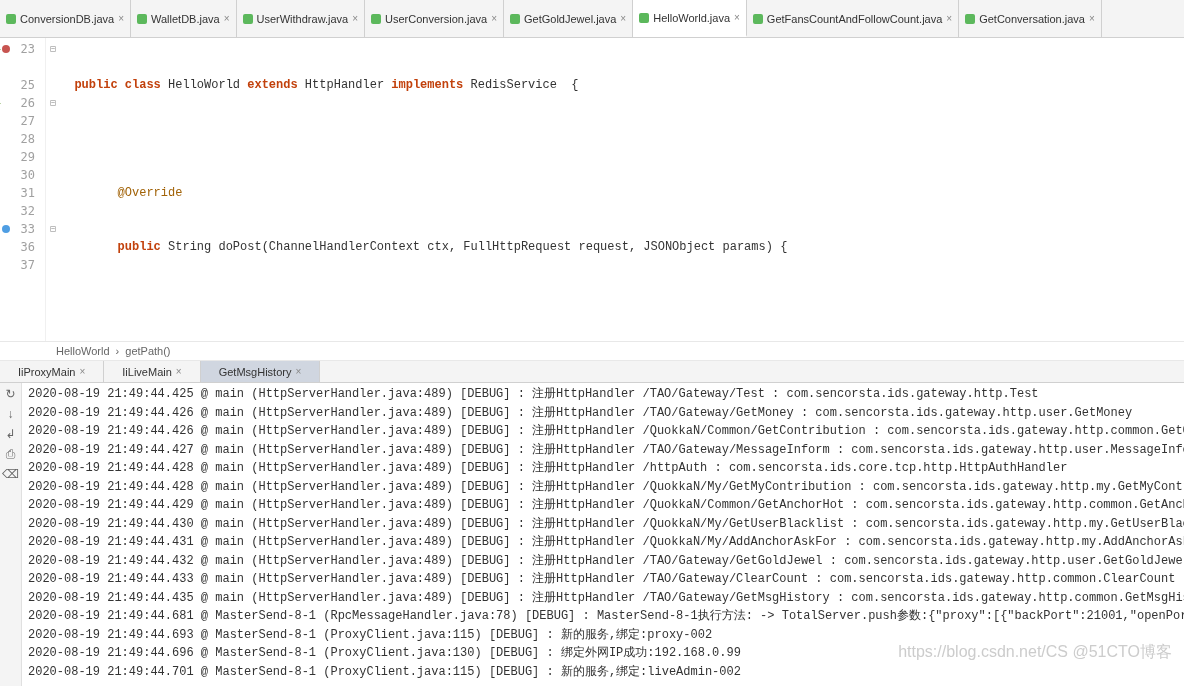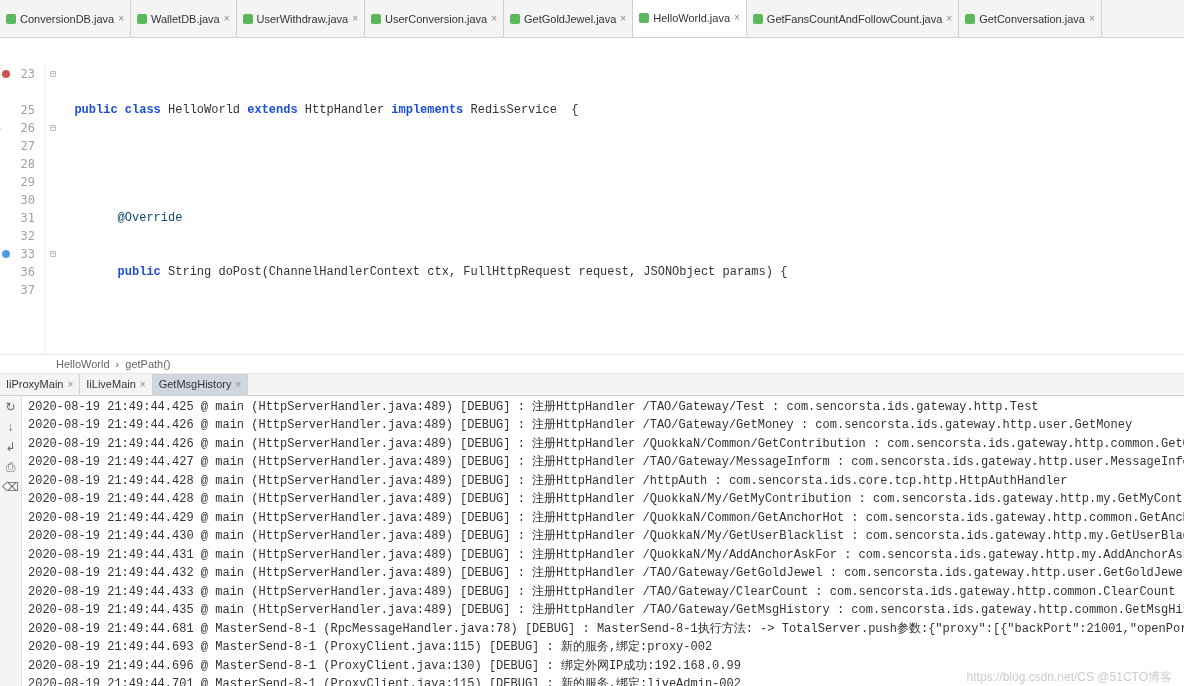--- a/index.html
+++ b/index.html
@@ -4,44 +4,44 @@
 <style>
 * { margin: 0; padding: 0; box-sizing: border-box; }
 body { font-family: "Segoe UI", Arial, sans-serif; font-size: 12px; background: #fff; color: #333; width: 1184px; height: 686px; overflow: hidden; display: flex; flex-direction: column; }
 .tabs { display: flex; background: #f4f4f4; border-bottom: 1px solid #d0d0d0; height: 38px; flex-shrink: 0; }
 .tab { display: flex; align-items: center; padding: 2px 6px; border-right: 1px solid #d0d0d0; cursor: pointer; font-size: 11px; gap: 4px; white-space: nowrap; }
 .tab.active { background: #fff; border-bottom: 2px solid #fff; }
 .file-icon { display: inline-block; width: 10px; height: 10px; border-radius: 2px; }
 .fi-class { background: #5cb85c; }
 .fi-active { background: #5cb85c; }
 .tab-close { color: #888; font-size: 10px; cursor: pointer; }
-.editor-area { display: flex; flex: 1; overflow: hidden; background: #fff; margin-top: 25px; }
+.editor-area { display: flex; flex: 1; overflow: hidden; background: #fff; }
 .gutter { width: 46px; background: #fff; border-right: 1px solid #f0f0f0; text-align: right; color: #a0a0a0; font-family: Consolas, monospace; font-size: 12px; line-height: 18px; padding-top: 2px; position: relative; }
 .gutter-line { height: 18px; padding-right: 10px; position: relative; }
 .gutter-line.run::before { content: "▸"; color: #7aab4f; position: absolute; left: -4px; font-size: 10px; }
 .gutter .bp { position: absolute; left: 2px; width: 8px; height: 8px; border-radius: 50%; background: #c75450; top: 5px; }
 .gutter .override { position: absolute; left: 2px; width: 8px; height: 8px; border-radius: 50%; background: #4f9ee3; top: 5px; }
 .fold-col { width: 14px; background: #fff; line-height: 18px; font-family: monospace; font-size: 10px; color: #aaa; padding-top: 2px; }
 .fold-line { height: 18px; text-align: center; cursor: pointer; }
 .code { flex: 1; font-family: Consolas, "Courier New", monospace; font-size: 12px; line-height: 18px; padding-top: 2px; white-space: pre; overflow: hidden; }
 .code .line { height: 18px; }
-.kw { color: #1d4ed8; font-weight: bold; }
-.ann { color: #0c4a6e; }
+.kw { color: #c2410c; font-weight: bold; }
+.ann { color: #a16207; }
 .breadcrumb { height: 20px; background: #fff; border-top: 1px solid #e8e8e8; border-bottom: 1px solid #e8e8e8; display: flex; align-items: center; padding-left: 56px; font-size: 11px; color: #666; gap: 6px; flex-shrink: 0; }
 .panel-tabs { display: flex; background: #f4f4f4; border-bottom: 1px solid #d0d0d0; height: 22px; flex-shrink: 0; }
-.panel-tab { display: flex; align-items: center; padding: 2px 6px; border-right: 1px solid #d0d0d0; font-size: 11px; cursor: pointer; gap: 4px; justify-content: flex-end; }
+.panel-tab { display: flex; align-items: center; padding: 2px 18px; border-right: 1px solid #d0d0d0; font-size: 11px; cursor: pointer; gap: 4px; justify-content: flex-end; }
 .panel-tab.active { background: #d0d6e0; }
 .panel-tab-close { color: #888; font-size: 10px; }
 .left-tool { width: 22px; background: #f4f4f4; border-right: 1px solid #e0e0e0; display: flex; flex-direction: column; align-items: center; padding-top: 4px; gap: 6px; flex-shrink: 0; }
 .tool-icon { width: 14px; height: 14px; cursor: pointer; display: flex; align-items: center; justify-content: center; color: #666; font-size: 12px; }
 .console-wrap { display: flex; flex: 1; overflow: hidden; }
 .console { flex: 1; font-family: "Courier New", Consolas, monospace; font-size: 12px; line-height: 18.5px; padding: 2px 6px; overflow: hidden; color: #333; white-space: nowrap; }
 .console-line { height: 18.5px; }
 .highlight-box { display: inline-block; border: 1px solid #d9534f; padding: 0 2px; color: #333; }
-.watermark { position: absolute; right: 12px; bottom: 0; font-size: 12px; color: #ccc; pointer-events: none; }
+.watermark { position: absolute; right: 12px; bottom: 23px; font-size: 16px; color: #ccc; pointer-events: none; }
 </style>
 </head>
 <body>
 
 <div class="tabs" id="editor-tabs">
     <div class="tab">
       <span class="file-icon fi-class"></span>
       <span>ConversionDB.java</span>
       <span class="tab-close">×</span>
     </div>

